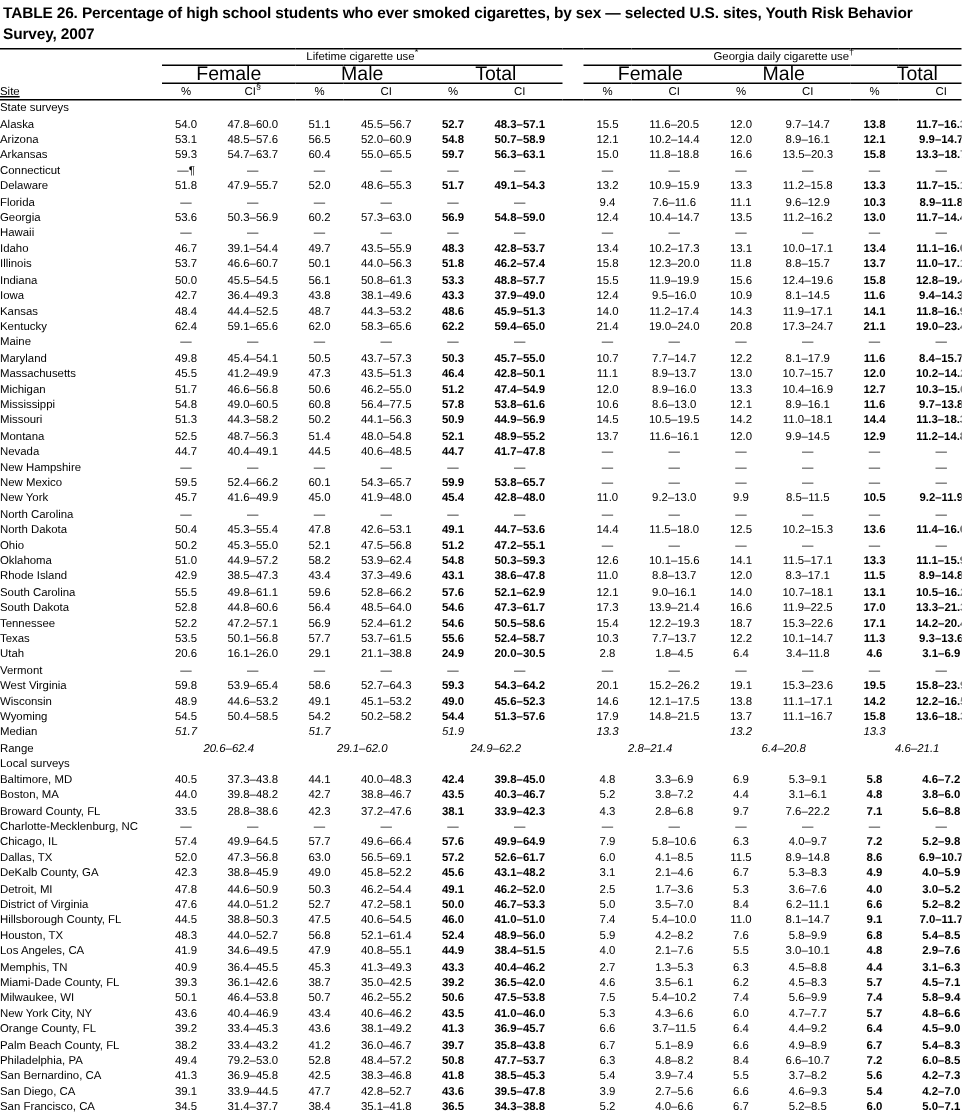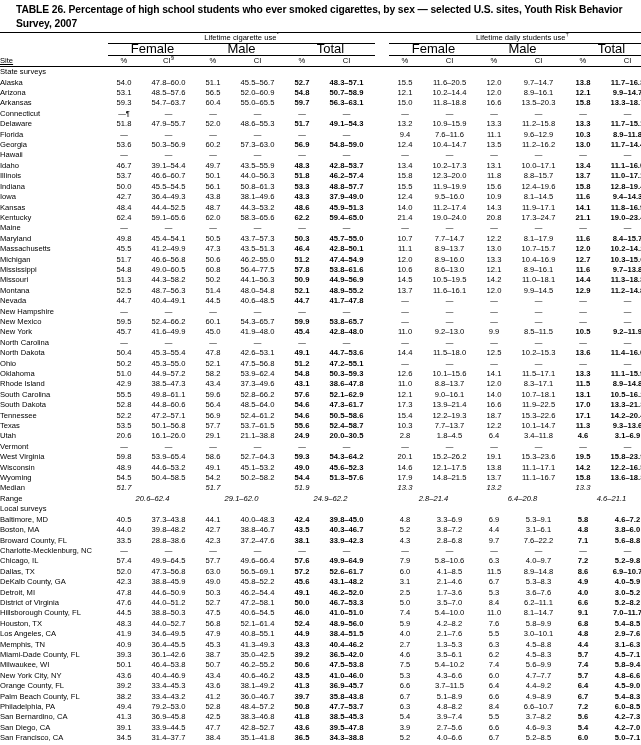--- a/index.html
+++ b/index.html
@@ -18,21 +18,21 @@
     position: relative;
     width: 641px;
     height: 745px;
     padding: 0;
     box-sizing: border-box;
   }
   .title {
     font-size: 10.3px;
     font-weight: bold;
     line-height: 13.5px;
-    padding: 3px 2px 2px 16px;
+    padding: 3px 2px 2px 2px;
     letter-spacing: -0.1px;
   }
 
   table.tbl {
     border-collapse: collapse;
     width: 641px;
     table-layout: fixed;
     font-size: 7.6px;
     line-height: 10.4px;
   }
@@ -140,21 +140,21 @@
       <col class="c-pct">
         <col class="c-ci">
       <col class="c-pct">
         <col class="c-ci">
     </colgroup>
     <thead>
       <tr class="rule-top">
         <td></td>
         <td colspan="6" class="hdr-center grp-rule"><span>Lifetime cigarette use</span><sup>*</sup></td>
         <td></td>
-        <td colspan="6" class="hdr-center grp-rule"><span>Lifetime daily students use</span><sup>†</sup></td>
+        <td colspan="6" class="hdr-center grp-rule"><span>Georgia daily cigarette use</span><sup>†</sup></td>
       </tr>
       <tr>
         <td></td>
         <td colspan="2" class="hdr-sub sub-rule">Female</td>
         <td colspan="2" class="hdr-sub sub-rule">Male</td>
         <td colspan="2" class="hdr-sub sub-rule">Total</td>
         <td></td>
         <td colspan="2" class="hdr-sub sub-rule">Female</td>
         <td colspan="2" class="hdr-sub sub-rule">Male</td>
         <td colspan="2" class="hdr-sub sub-rule">Total</td>

